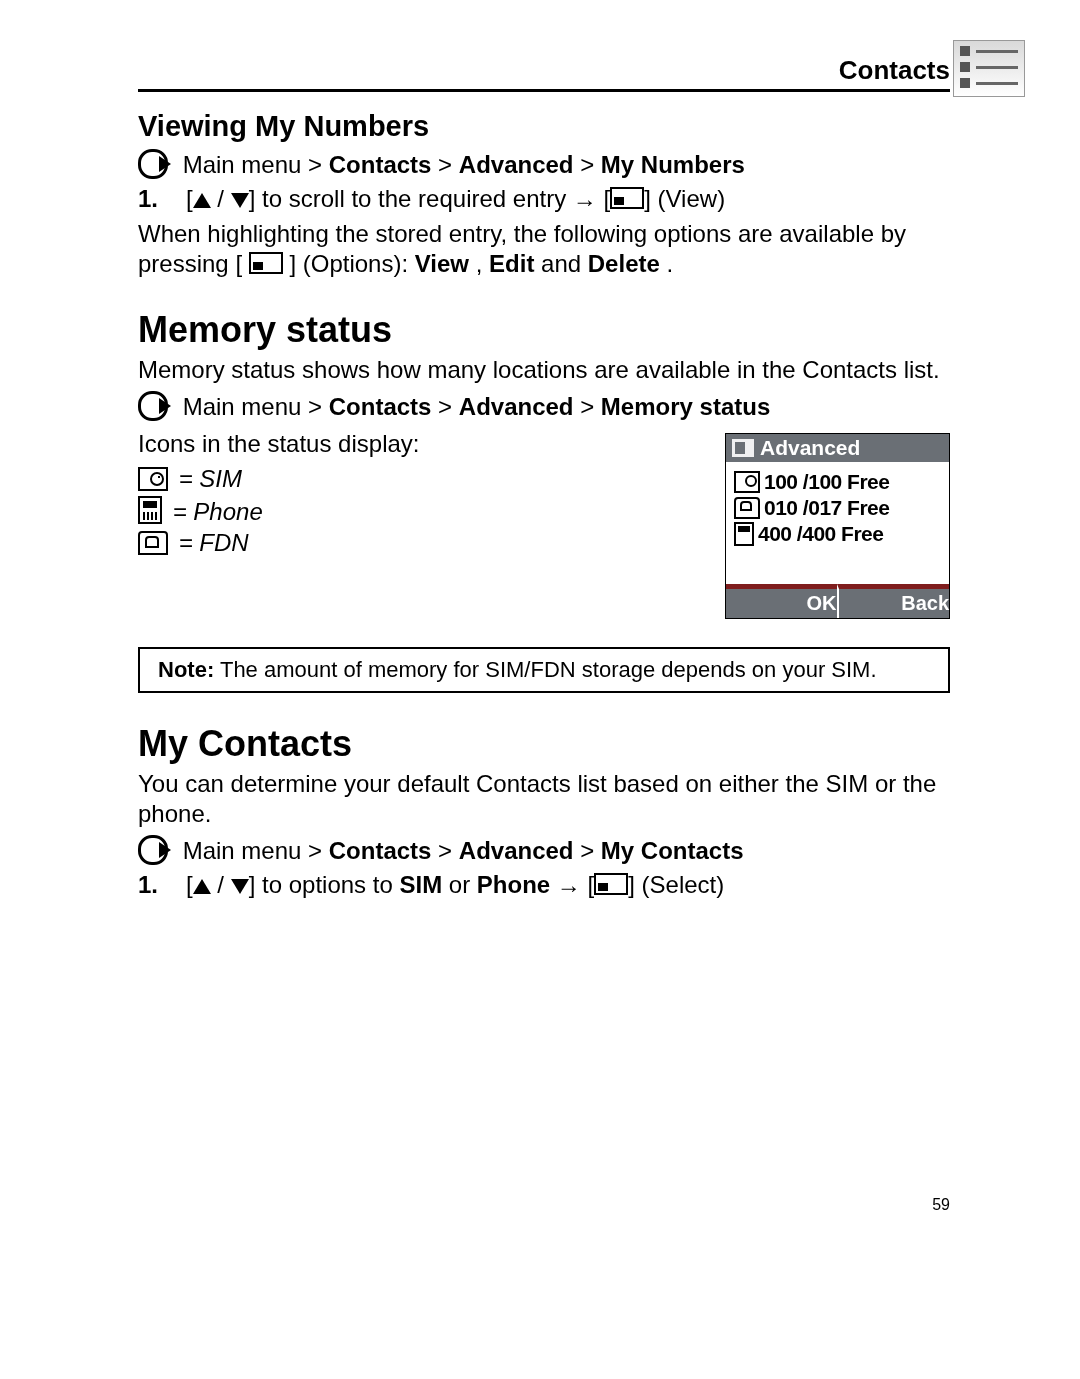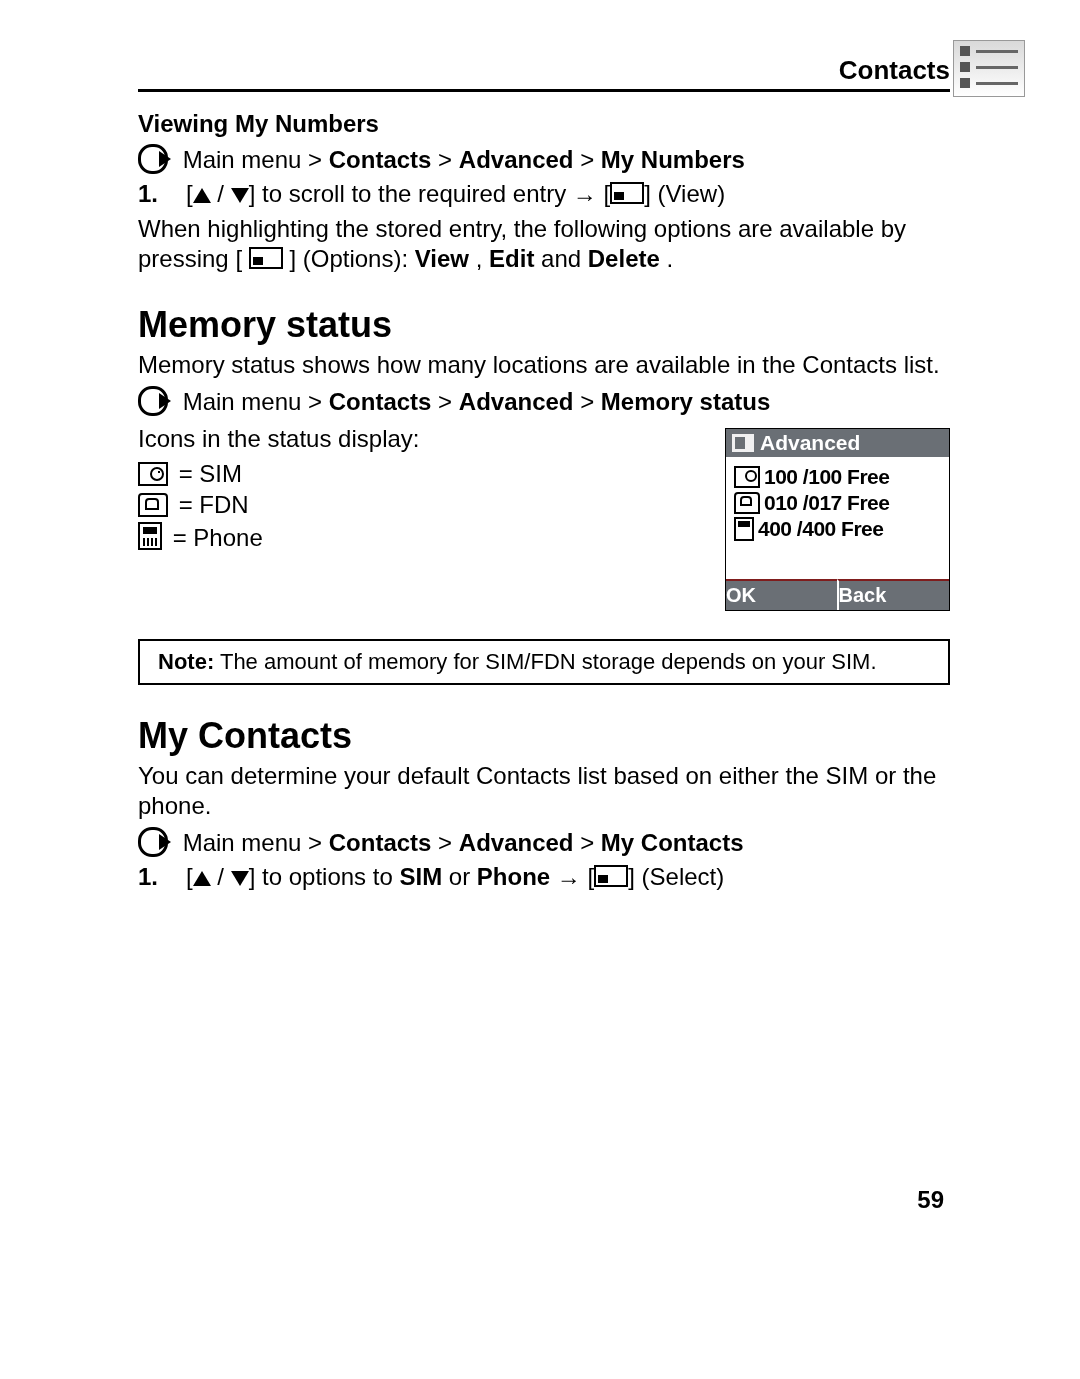--- a/index.html
+++ b/index.html
@@ -36,21 +36,21 @@
   }
   .list-icon::before,.list-icon::after{
     content:"";position:absolute;background:#444;
   }
   .list-icon .row{position:absolute;left:6px;right:6px;height:8px;}
   .list-icon .row .sq{width:10px;height:10px;background:#555;float:left;margin-top:-1px;}
   .list-icon .row .ln{height:3px;background:#666;margin-left:16px;margin-top:3px;}
   .list-icon .r1{top:6px;} .list-icon .r2{top:22px;} .list-icon .r3{top:38px;}
   
   h2{
-    font-size:24px;font-weight:bold;
+    font-size:29px;font-weight:bold;
     margin:18px 0 6px 0;
     font-family:Arial,Helvetica,sans-serif;
   }
   h1{
     font-size:36px;font-weight:bold;
     margin:30px 0 4px 0;
     font-family:"Trebuchet MS",Arial,sans-serif;
   }
   p{margin:2px 0 6px 0;line-height:1.25;}
   
@@ -83,21 +83,21 @@
     margin-right:4px;position:relative;background:#fff;
   }
   .mini-ico.sim::after{content:"";position:absolute;right:2px;top:3px;width:10px;height:10px;border:2px solid #000;border-radius:50%;}
   .mini-ico.sim::before{content:"";position:absolute;right:6px;top:7px;width:2px;height:2px;background:#000;}
   .mini-ico.fdn{border-radius:4px 4px 0 0;}
   .mini-ico.fdn::after{content:"";position:absolute;left:5px;top:3px;width:10px;height:8px;border:2px solid #000;border-radius:4px 4px 0 0;}
   .mini-ico.phone{width:20px;height:24px;}
   .mini-ico.phone::after{content:"";position:absolute;left:3px;top:3px;right:3px;height:7px;background:#000;}
   .mini-ico.phone::before{content:"";position:absolute;left:3px;bottom:2px;right:3px;height:8px;
     background:repeating-linear-gradient(90deg,#000 0 2px,transparent 2px 4px);}
-  .legend div{margin:3px 0;}
+  .legend div{margin:3px 0;font-style:italic;}
   
   .shot{
     float:right;width:223px;
     border:1px solid #000;
     margin:6px 0 10px 12px;
     font-family:"Arial",sans-serif;
     font-size:20px;
     background:#fff;
   }
   .shot .titlebar{
@@ -114,38 +114,38 @@
   .shot .rows .r .ic{width:22px;height:18px;border:2px solid #000;position:relative;flex:0 0 auto;}
   .shot .rows .r .ic.sim::after{content:"";position:absolute;right:1px;top:2px;width:8px;height:8px;border:2px solid #000;border-radius:50%;}
   .shot .rows .r .ic.fdn{border-radius:4px 4px 0 0;}
   .shot .rows .r .ic.fdn::after{content:"";position:absolute;left:4px;top:2px;width:8px;height:6px;border:2px solid #000;border-radius:4px 4px 0 0;}
   .shot .rows .r .ic.phn{width:16px;height:20px;}
   .shot .rows .r .ic.phn::after{content:"";position:absolute;left:2px;top:2px;right:2px;height:6px;background:#000;}
   .shot .rows .r span{font-weight:bold;font-family:Liberation Sans, sans-serif;letter-spacing:-.5px;font-size:21px;}
   .shot .spacer{height:34px;}
   .shot .softkeys{display:flex;}
   .shot .softkeys div{
-    flex:1;text-align:left;background:#6a6f75;color:#fff;font-weight:bold;
-    padding:3px 0;border-top:2px solid #7f1d1d;
+    flex:1;text-align:right;background:#6a6f75;color:#fff;font-weight:bold;
+    padding:3px 0;border-top:5px solid #7f1d1d;
   }
   .shot .softkeys div+div{border-left:2px solid #fff;}
   .shot-wrap{overflow:hidden;}
   
   .note{
     clear:both;
     border:2px solid #000;
     padding:8px 18px;
     margin:18px 0 8px 0;
     font-size:22px;
   }
   
   .pnum{
     position:absolute;
-    bottom:165px; right:136px;
-    font-weight:bold;font-size:24px;
+    bottom:165px; right:130px;
+    font-weight:normal;font-size:16px;
   }
 </style>
 </head>
 <body>
 
 <div class="page">
 
   <div class="list-icon">
     <div class="row r1">
         <div class="sq"></div>
@@ -243,26 +243,26 @@
       </div>
     </div>
 
     <p>Icons in the status display:</p>
     <div class="legend">
       <div>
         <span class="mini-ico sim"></span>
         <span> = SIM</span>
       </div>
       <div>
+        <span class="mini-ico phone"></span>
+        <span> = Phone</span>
+      </div>
+      <div>
         <span class="mini-ico fdn"></span>
         <span> = FDN</span>
-      </div>
-      <div>
-        <span class="mini-ico phone"></span>
-        <span> = Phone</span>
       </div>
     </div>
   </div>
 
   <div class="note">
     <span class="b">Note:</span>
     <span> The amount of memory for SIM/FDN storage depends on your SIM.</span>
   </div>
 
   <h1>My Contacts</h1>

